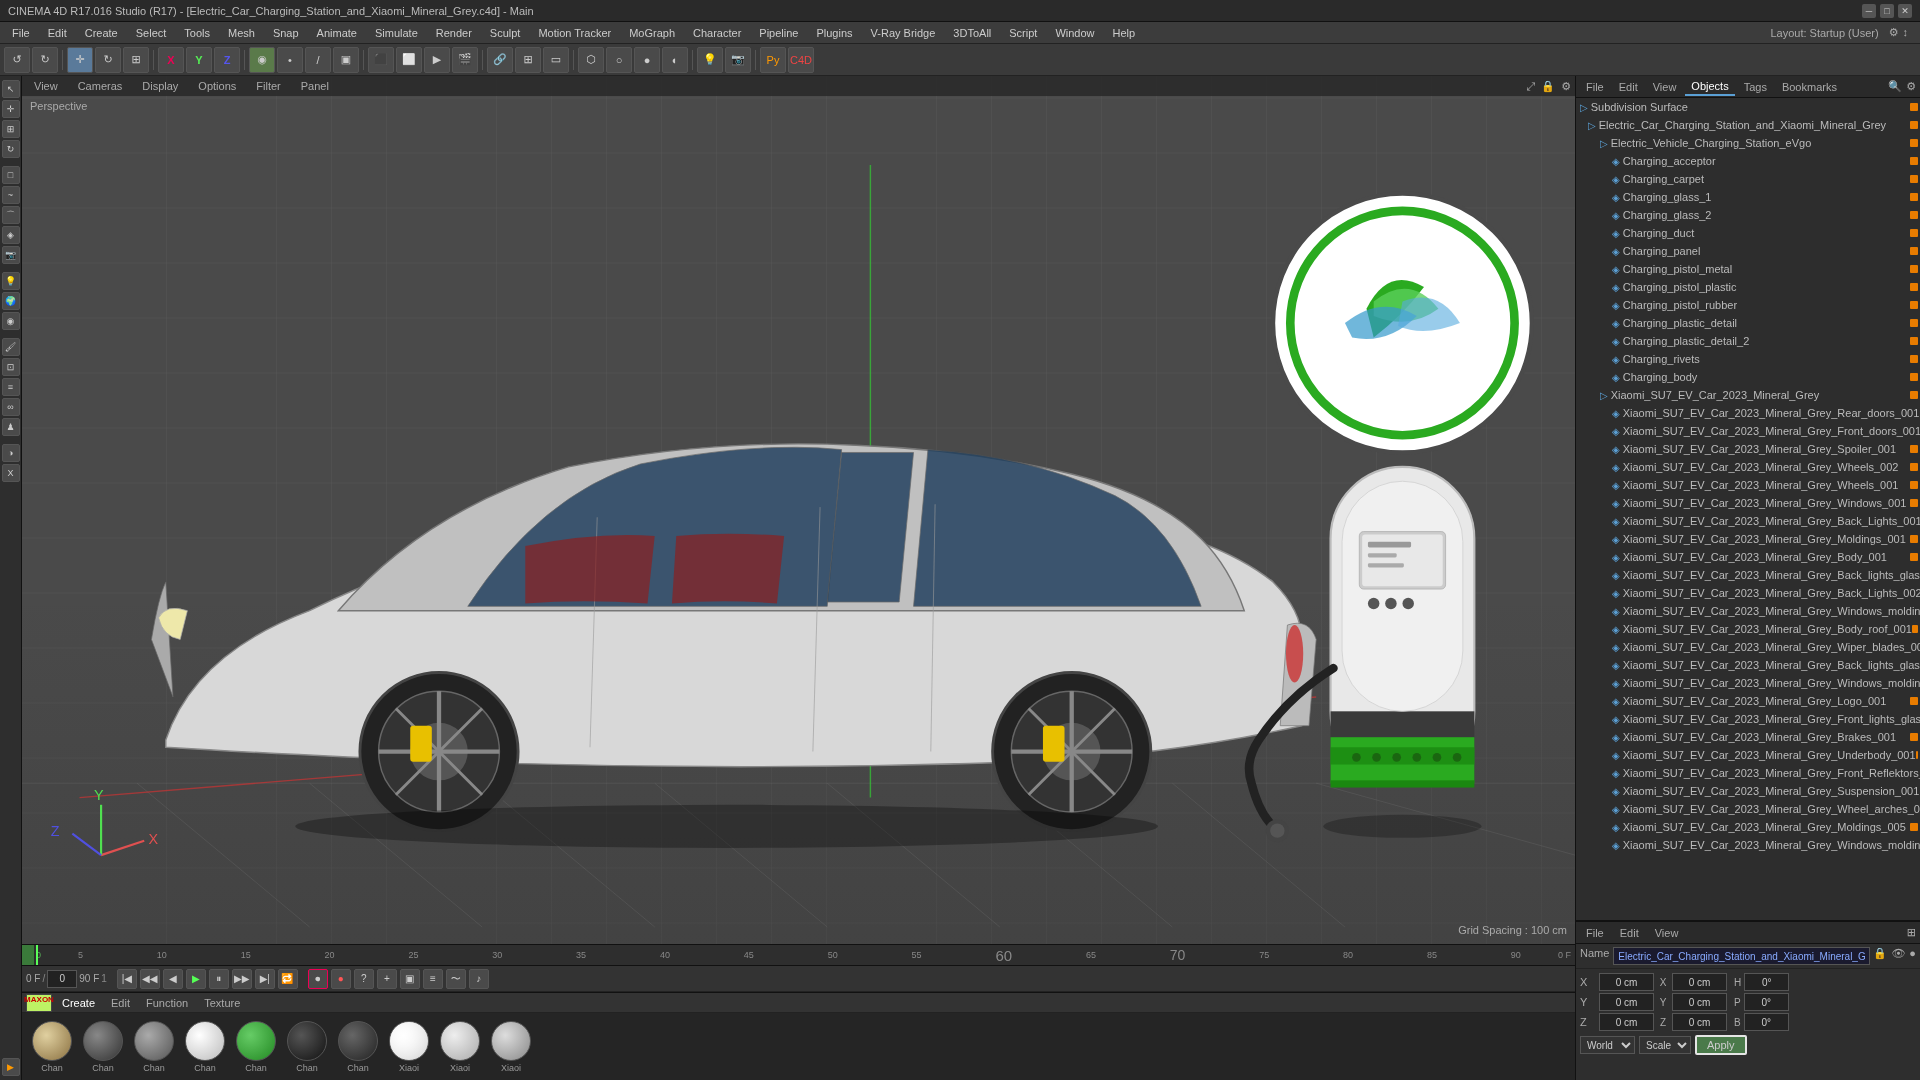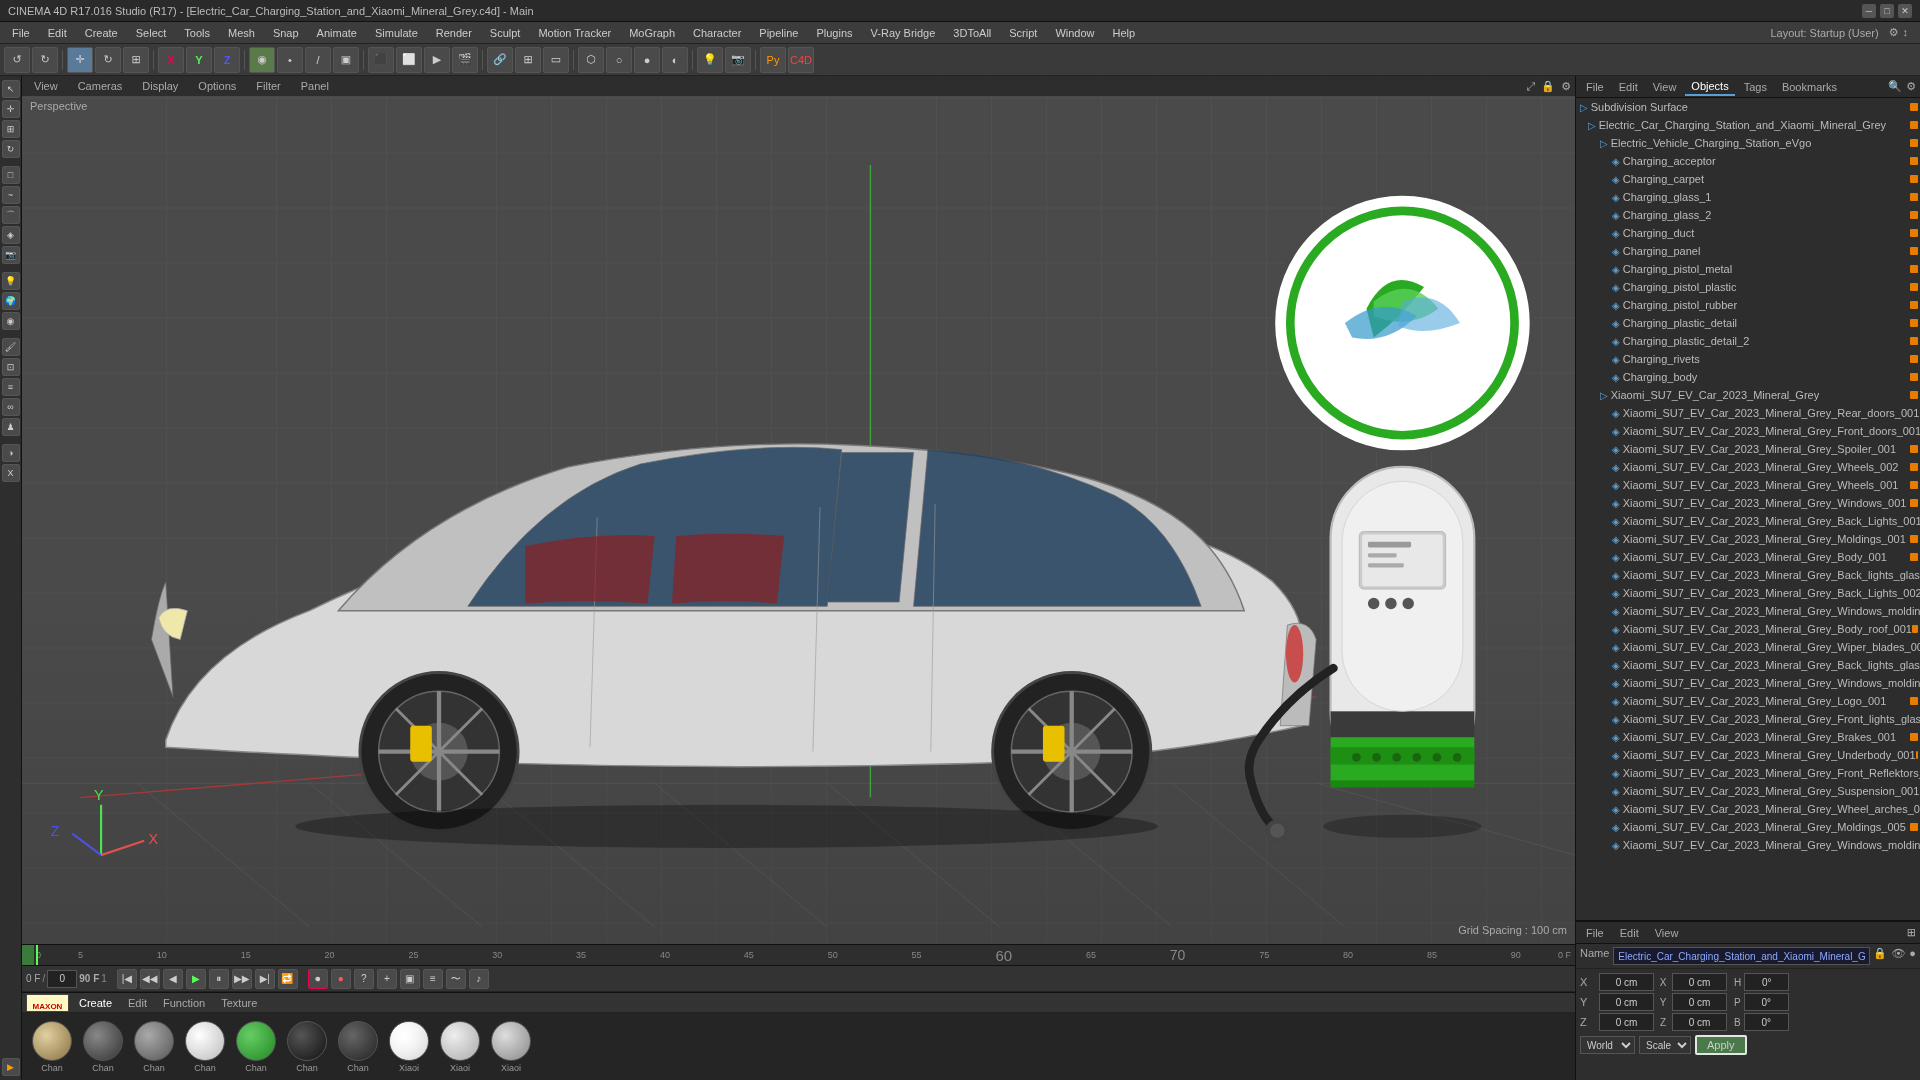--- a/index.html
+++ b/index.html
@@ -502,21 +502,21 @@
 
         <div style="position:absolute;left:14px;top:0;bottom:0;width:2px;background:#5aff5a;z-index:5;"></div>
       </div>
 
       <div style="height:26px;background:#333;display:flex;align-items:center;padding:0 4px;gap:3px;border-bottom:1px solid #222;">
 
         <div style="display:flex;align-items:center;gap:2px;">
           <span style="color:#aaa;font-size:10px;">0 F</span>
           <span style="color:#888;font-size:10px;"> / </span>
           <input type="text" value="0" style="width: 30px; height: 18px; background: rgb(34, 34, 34); border: 1px solid rgb(85, 85, 85); color: rgb(204, 204, 204); font-size: 10px; text-align: center;">
-          <span style="color:#aaa;font-size:10px;font-weight:bold;">90 F</span>
+          <span style="color:#aaa;font-size:10px;">90 F</span>
           <span style="color:#888;font-size:10px;">1</span>
         </div>
         <div style="flex:0 0 4px;"></div>
 
         <div class="tc-btn">|◀</div>
         <div class="tc-btn">◀◀</div>
         <div class="tc-btn">◀</div>
         <div class="tc-btn" style="color:#5f5;">▶</div>
         <div class="tc-btn">⏸</div>
         <div class="tc-btn">▶▶</div>
@@ -530,21 +530,21 @@
         <div class="tc-btn">+</div>
         <div class="tc-btn">▣</div>
         <div class="tc-btn">≡</div>
         <div class="tc-btn">〜</div>
         <div class="tc-btn">♪</div>
       </div>
 
       <div style="height:88px;background:#2a2a2a;border-top:1px solid #111;display:flex;flex-direction:column;">
 
         <div style="height:20px;background:#333;display:flex;align-items:center;padding:0 4px;gap:4px;border-bottom:1px solid #222;">
-          <div style="width:43px;height:18px;background:#fef9c3;display:flex;align-items:flex-end;justify-content:center;border:1px solid #444;">
+          <div style="width:26px;height:18px;background:#bef264;display:flex;align-items:flex-start;justify-content:center;border:1px solid #444;">
             <span style="color:#c00;font-size:8px;font-weight:bold;">MAXON</span>
           </div>
           <span class="mat-tab active">Create</span>
           <span class="mat-tab">Edit</span>
           <span class="mat-tab">Function</span>
           <span class="mat-tab">Texture</span>
         </div>
 
         <div style="flex:1;background:#252525;display:flex;align-items:center;padding:4px 6px;gap:3px;overflow-x:auto;">
           <div class="mat-item">

